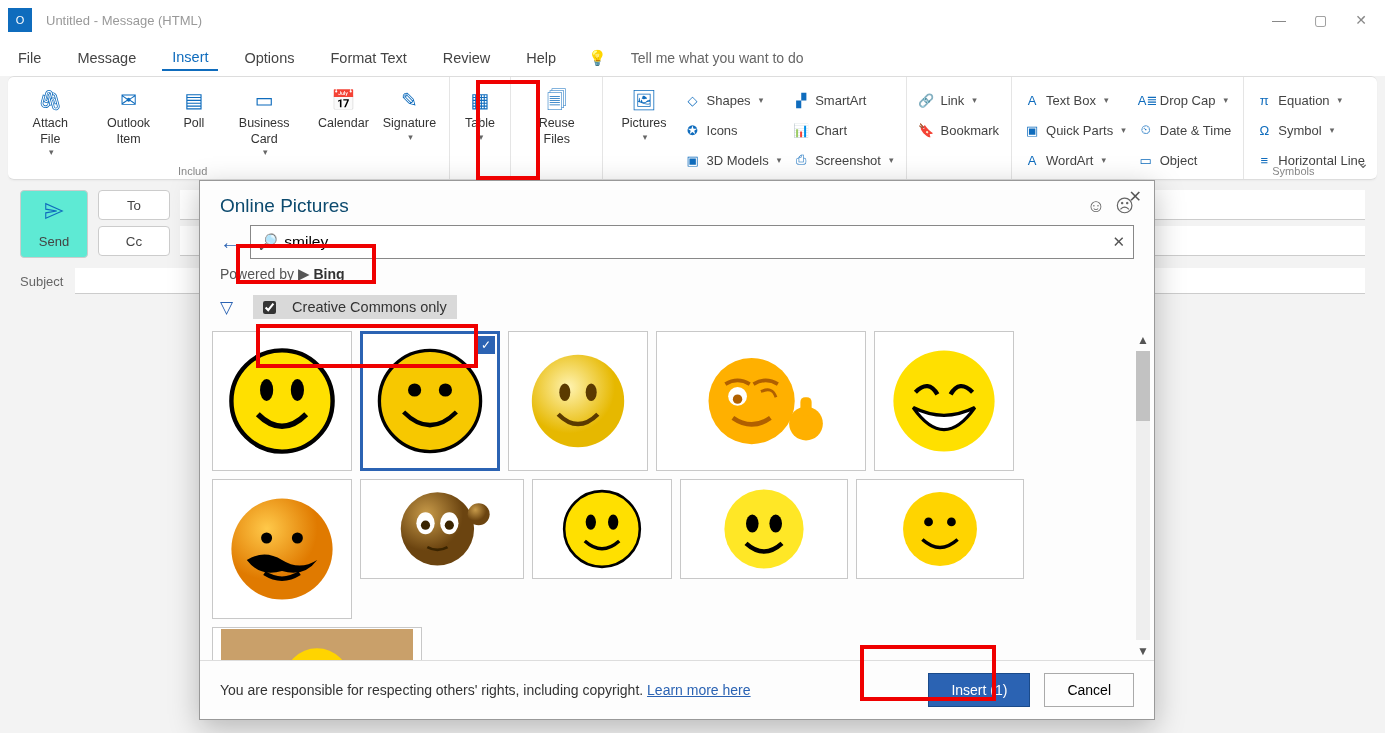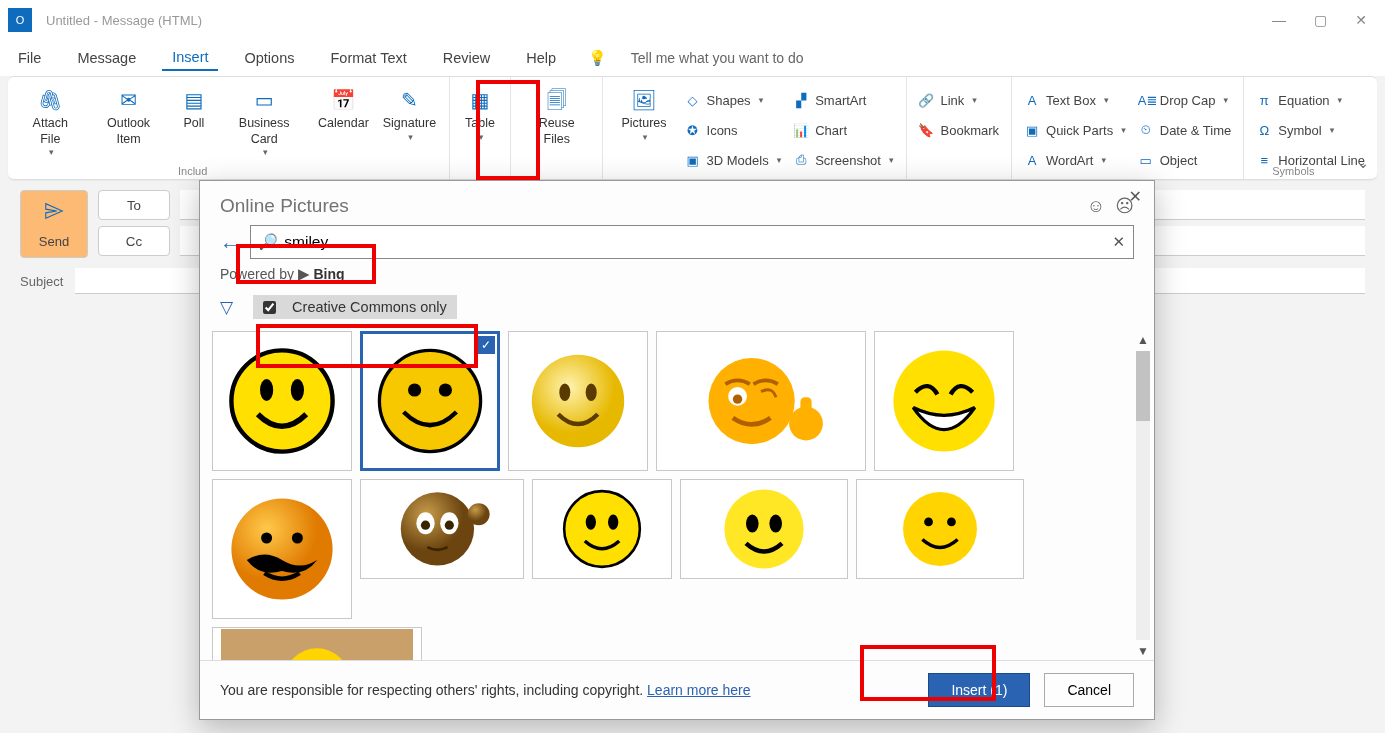--- a/index.html
+++ b/index.html
@@ -22,36 +22,36 @@
 .big-btn { display: flex; flex-direction: column; align-items: center; justify-content: flex-start; padding: 4px 8px; font-size: 12.5px; color: #333; text-align: center; line-height: 1.25; cursor: pointer; min-width: 46px; }
 .big-btn .ico { width: 32px; height: 26px; margin-bottom: 3px; display:flex; align-items:center; justify-content:center; color:#0F6CBD; font-size:20px;}
 .small-col { display: flex; flex-direction: column; gap: 4px; padding: 4px 6px; font-size: 13px; color: #444; }
 .small-item { display: flex; align-items: center; gap: 6px; cursor: pointer; height: 26px; white-space: nowrap; }
 .small-item .mi { width:16px; color:#0F6CBD; text-align:center; }
 .caret { font-size: 9px; color: #666; margin-left:2px;}
 .collapse-btn { position:absolute; right:8px; bottom:8px; font-size:14px; color:#666; cursor:pointer;}
 
 .compose-area { position: relative; padding: 10px 20px; }
 .compose-fields { display:flex; gap:10px; }
-.send-btn { width:68px; height:68px; background:#fdba74; border:1px solid #ccc; border-radius:4px; display:flex; flex-direction:column; align-items:center; justify-content:center; gap:12px; color:#444; font-size:13px;}
+.send-btn { width:68px; height:68px; background:#5eead4; border:1px solid #ccc; border-radius:4px; display:flex; flex-direction:column; align-items:center; justify-content:center; gap:12px; color:#444; font-size:13px;}
 .send-btn svg { width:22px; height:22px; stroke:#0F6CBD; fill:none; }
 .field-col { flex:1; display:flex; flex-direction:column; gap:6px; }
 .addr-btn { background:#fff; border:1px solid #ccc; border-radius:4px; height:30px; width:72px; color:#444;}
 .addr-row { display:flex; align-items:center; gap:10px; }
 .addr-input { flex:1; height:30px; border:none; border-bottom:1px solid #ccc; }
 .subject-row { display:flex; align-items:center; gap:12px; margin-top:10px; color:#666; }
 .subject-row input { flex:1; height:26px; border:none; border-bottom:1px solid #ccc; }
 
 
 .hl { border: 4px solid #EF0000; position: absolute; pointer-events: none; z-index: 50; }
 
 
 .dialog { position:absolute; left:199px; top:180px; width:956px; height:540px; background:#fdfdfd; border:1px solid #999; box-shadow: 0 8px 28px rgba(0,0,0,0.25); z-index: 40; display:flex; flex-direction:column; }
 .dlg-head { padding: 14px 20px 4px 20px; display:flex; align-items:center; }
-.dlg-title { color:#737373; font-size:19px; flex:1;}
+.dlg-title { color:#0c4a6e; font-size:19px; flex:1;}
 .dlg-face { color:#666; font-size:18px; margin-left:10px; cursor:pointer;}
 .dlg-close { position:absolute; top:6px; right:12px; font-size:16px; color:#555; cursor:pointer;}
 .dlg-searchrow { display:flex; align-items:center; gap:10px; padding: 4px 20px; }
 .back-arrow { color:#2B63B3; font-size:20px; cursor:pointer; }
 .searchbox { flex:1; display:flex; align-items:center; border:1px solid #888; height:34px; padding:0 8px; font-size:15.5px; color:#333; background:#fff;}
 .searchbox .sico { color:#323232; margin-right:6px; transform:scaleX(-1);}
 .searchbox input { flex:1; border:none; outline:none; font-size:15.5px;}
 .searchbox .clear { color:#555; cursor:pointer; font-size:15px;}
 .powered { padding: 2px 20px 6px 20px; color:#555; font-size:14px; display:flex; align-items:center; gap:4px;}
 .powered b { font-weight:600; color:#333; }

